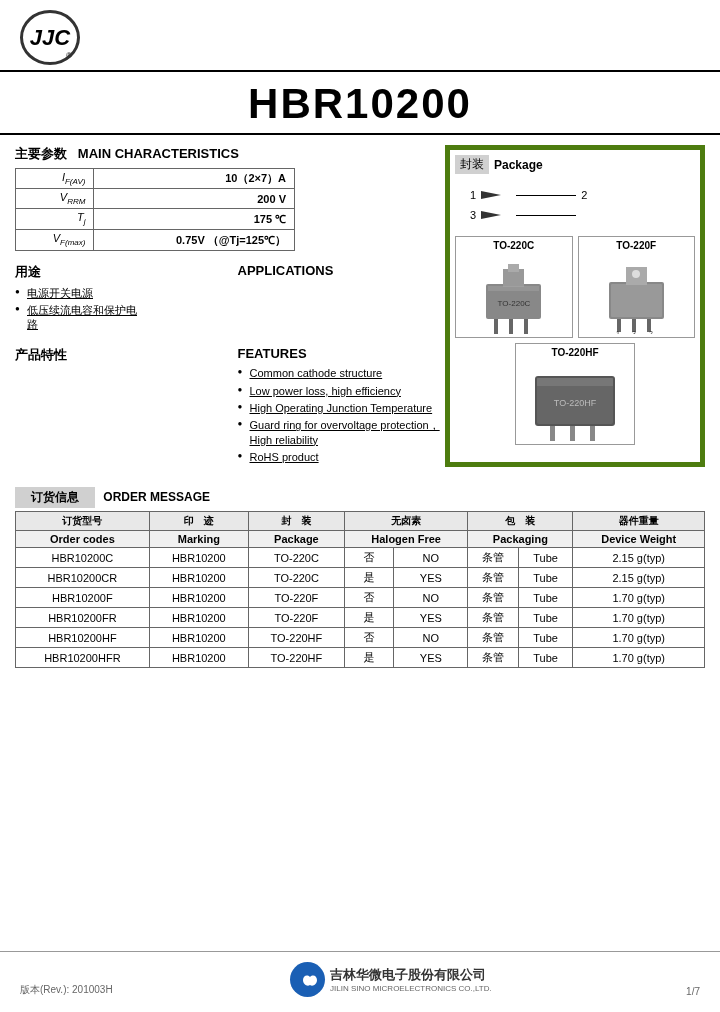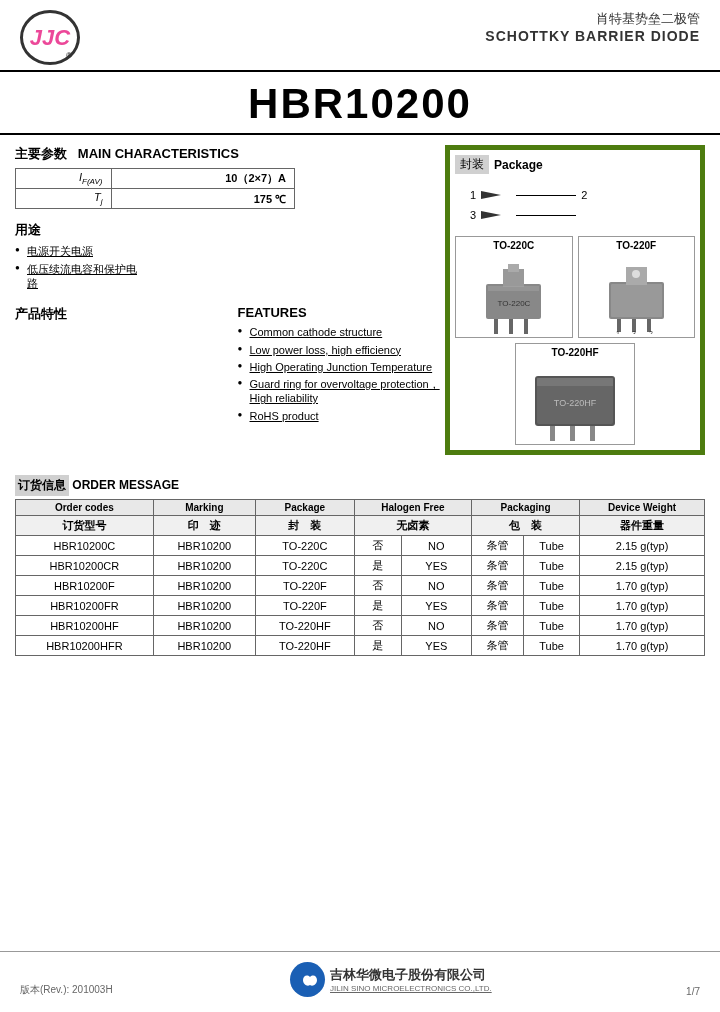--- a/index.html
+++ b/index.html
@@ -203,21 +203,21 @@
       width: 120px;
       margin: 0 auto;
     }
 
     
     .order-section {
       margin: 10px 15px;
     }
     .order-section-title {
       background: #d0d0d0;
-      padding: 2px 3px;
+      padding: 2px 16px;
       font-size: 12px;
       font-weight: bold;
       display: inline-block;
       margin-bottom: 3px;
     }
     .order-table {
       width: 100%;
       border-collapse: collapse;
       font-size: 11px;
     }
@@ -277,44 +277,39 @@
     }
     .footer-company {
       font-size: 13px;
       font-weight: bold;
       color: #333;
     }
     .footer-company-en {
       font-size: 8px;
       color: #666;
       text-align: center;
-      text-decoration: underline;
     }
     .footer-right {
       font-size: 10px;
       color: #666;
       margin-left: 17px;
     }
 
     sub { font-size: 8px; }
     .italic { font-style: italic; }
   </style>
 </head>
 <body>
 
 <div class="header">
   <div class="logo-area">
     <div class="logo-circle">
-      <span style="font-style:italic; font-size:22px; font-weight:bold; color:#ec4899;">JJC</span>
+      <span style="font-style:italic; font-size:22px; font-weight:bold; color:#000000;">JJC</span>
       <span class="logo-tm">®</span>
     </div>
-  </div>
-  <div class="header-right">
-    <div class="header-chinese">肖特基势垒二极管</div>
-    <div class="header-english">SCHOTTKY BARRIER DIODE</div>
   </div>
 </div>
 
 <div class="product-title">HBR10200</div>
 
 <div class="main-content">
 
   <div class="left-panel">
 
     <div>
@@ -322,36 +317,45 @@
         <span>主要参数</span>&nbsp;&nbsp;
         <span>MAIN  CHARACTERISTICS</span>
       </div>
       <table class="char-table">
         <tbody>
           <tr>
             <td><span class="italic">I<sub>F(AV)</sub></span></td>
             <td><b>10（2×7）A</b></td>
           </tr>
           <tr>
+            <td><span class="italic">V<sub>RRM</sub></span></td>
+            <td><b>200 V</b></td>
+          </tr>
+          <tr>
             <td><span class="italic">T<sub>j</sub></span></td>
             <td><b>175 ℃</b></td>
+          </tr>
+          <tr>
+            <td><span class="italic">V<sub>F(max)</sub></span></td>
+            <td><b>0.75V  （@Tj=125℃）</b></td>
           </tr>
         </tbody>
       </table>
     </div>
 
     <div class="app-section">
       <div class="app-left">
         <div class="section-title">用途</div>
         <ul class="bullet-list">
           <li>电源开关电源</li>
           <li>低压续流电容和保护电<br>路</li>
         </ul>
       </div>
       <div class="app-right">
+        <div class="section-title">APPLICATIONS</div>
       </div>
     </div>
 
     <div class="features-section">
       <div class="feat-left">
         <div class="section-title">产品特性</div>
       </div>
       <div class="feat-right">
         <div class="section-title">FEATURES</div>
         <ul class="bullet-list">
@@ -456,39 +460,39 @@
           </svg>
         </div>
       </div>
     </div>
   </div>
 </div>
 
 <div class="order-section">
   <div>
     <span class="order-section-title">订货信息</span>
-    <span style="font-size:12px; font-weight:bold; ">ORDER MESSAGE</span>
+    <span style="font-size:12px; font-weight:bold; margin-left:5px;">ORDER MESSAGE</span>
   </div>
   <table class="order-table">
     <thead>
+      <tr>
+        <th>订货型号</th>
+        <th>印　迹</th>
+        <th>封　装</th>
+        <th colspan="2">无卤素</th>
+        <th colspan="2">包　装</th>
+        <th>器件重量</th>
+      </tr>
       <tr>
         <th>Order codes</th>
         <th>Marking</th>
         <th>Package</th>
         <th colspan="2">Halogen Free</th>
         <th colspan="2">Packaging</th>
         <th>Device Weight</th>
-      </tr>
-      <tr>
-        <th>订货型号</th>
-        <th>印　迹</th>
-        <th>封　装</th>
-        <th colspan="2">无卤素</th>
-        <th colspan="2">包　装</th>
-        <th>器件重量</th>
       </tr>
     </thead>
     <tbody id="order-table-body">
     <tr>
       <td>HBR10200C</td>
       <td>HBR10200</td>
       <td>TO-220C</td>
       <td>否</td>
       <td>NO</td>
       <td>条管</td>

